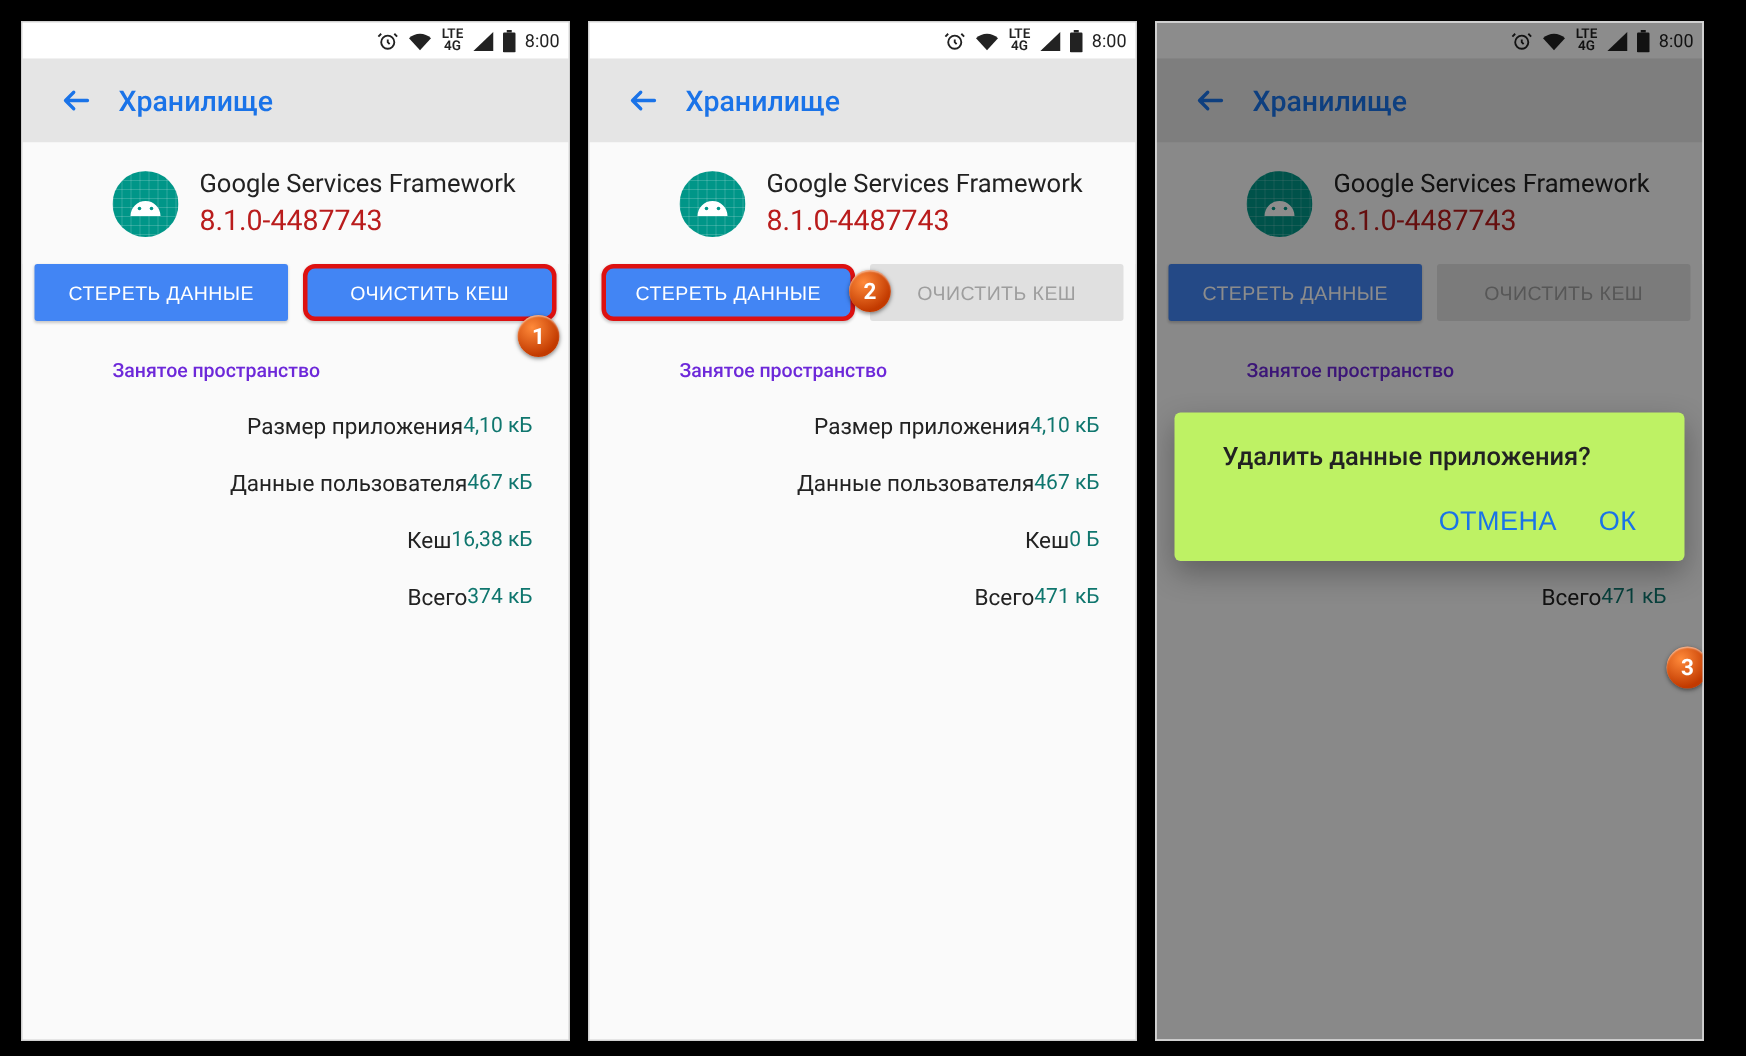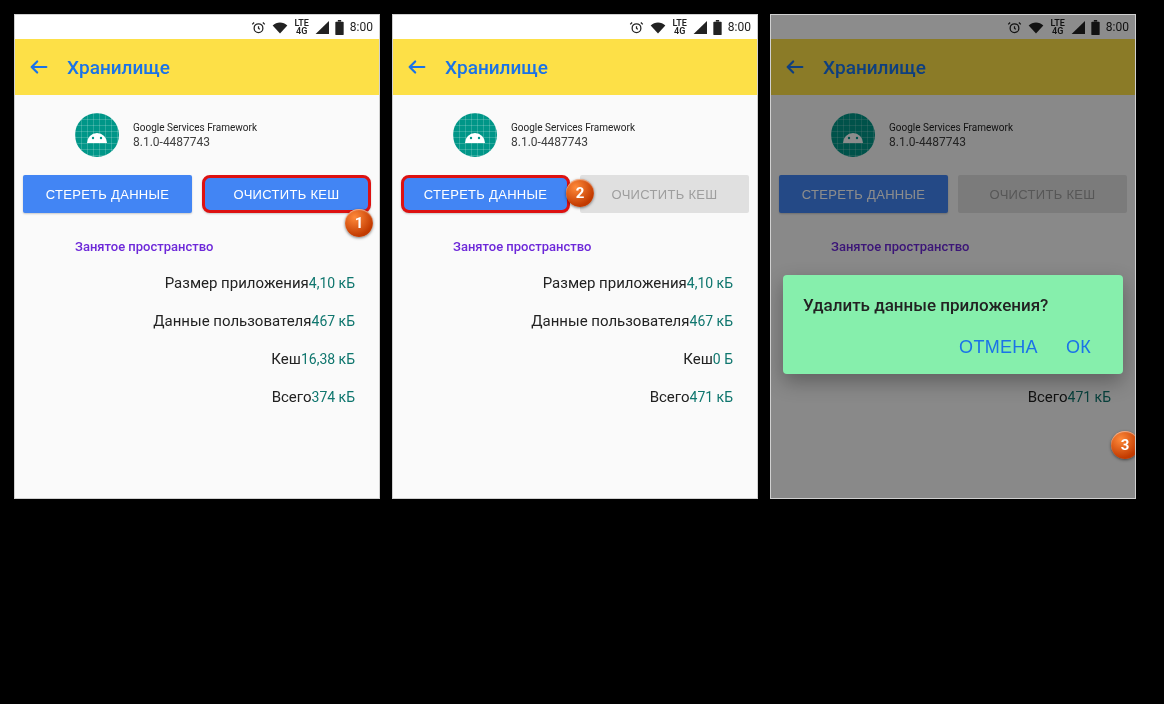--- a/index.html
+++ b/index.html
@@ -7,21 +7,21 @@
     background: #000;
     font-family: Roboto, "Helvetica Neue", Arial, sans-serif;
     width: 1164px;
     height: 704px;
     display: flex;
     gap: 12px;
     padding: 14px;
   }
   .phone {
     width: 366px;
-    height: 485px;
+    height: 680px;
     background: #fafafa;
     border: 1px solid #d0d0d0;
     position: relative;
     overflow: hidden;
     display: flex;
     flex-direction: column;
   }
   .statusbar {
     height: 24px;
     background: #fff;
@@ -30,41 +30,41 @@
     justify-content: flex-end;
     padding: 0 6px;
     gap: 6px;
     font-size: 12px;
     color: #222;
   }
   .statusbar .lte { font-size: 9px; line-height: 8px; font-weight: 600; text-align: center; }
   .statusbar svg { display: block; }
   .appbar {
     height: 56px;
-    background: #fde047;
+    background: #e5e5e5;
     display: flex;
     align-items: center;
-    padding: 0 4px;
+    padding: 0 16px;
   }
   .appbar .back { width: 40px; height: 40px; display:flex; align-items:center; justify-content:center; color:#1a73e8; }
   .appbar .title { margin-left: 8px; font-size: 19px; font-weight: 500; color:#1a73e8; }
   .apphead {
     display:flex; align-items:center; padding: 18px 16px 18px 60px; background:#fafafa;
   }
   .appicon {
     width: 44px; height: 44px; border-radius: 50%; background:#009688;
     display:flex; align-items:center; justify-content:center; margin-right:14px;
     position: relative;
     background-image:
       linear-gradient(rgba(255,255,255,.18) 1px, transparent 1px),
       linear-gradient(90deg, rgba(255,255,255,.18) 1px, transparent 1px);
     background-size: 6px 6px;
   }
-  .appname { font-size: 10px; color:#222; }
-  .appver  { font-size: 12px; color:#404040; margin-top:2px; }
+  .appname { font-size: 17px; color:#222; }
+  .appver  { font-size: 19px; color:#b91c1c; margin-top:2px; }
   .btnrow { display:flex; gap:10px; padding: 0 8px 12px 8px; }
   .btn {
     flex:1; height:38px; border-radius:2px; background:#4285f4; color:#fff;
     font-size:13px; font-weight:500; border:none; display:flex; align-items:center; justify-content:center;
     letter-spacing:.3px;
     box-shadow: 0 1px 2px rgba(0,0,0,.2);
   }
   .btn.disabled { background:#e0e0e0; color:#9e9e9e; box-shadow:none; }
   .section-label {
     color:#6d28d9; font-size:13px; font-weight:500; padding: 14px 0 10px 60px;
@@ -81,21 +81,21 @@
     position:absolute; width:28px; height:28px; border-radius:50%;
     background: radial-gradient(circle at 35% 30%, #ff8a3a, #c23a00 70%);
     color:#fff; font-weight:700; font-size:15px; display:flex; align-items:center; justify-content:center;
     box-shadow: 0 1px 3px rgba(0,0,0,.5), inset 0 1px 1px rgba(255,255,255,.5);
   }
   .dim-overlay {
     position:absolute; inset:0; background:rgba(0,0,0,.45);
   }
   .dialog {
     position:absolute; left:12px; right:12px; top:260px;
-    background:#86efac; border-radius:4px; padding:20px 20px 8px 20px;
+    background:#bef264; border-radius:4px; padding:20px 20px 8px 32px;
     box-shadow: 0 8px 20px rgba(0,0,0,.3);
   }
   .dialog-title { font-size:17px; font-weight:500; color:#222; margin-bottom:12px; }
   .dialog-msg { font-size:14px; color:#555; line-height:1.45; }
   .dialog-actions { display:flex; justify-content:flex-end; gap:4px; margin-top:14px; }
   .dlg-btn {
     background:none; border:none; color:#1a73e8; font-weight:500; font-size:18px;
     padding:8px 12px; border-radius:4px; letter-spacing:.3px;
   }
 </style>

